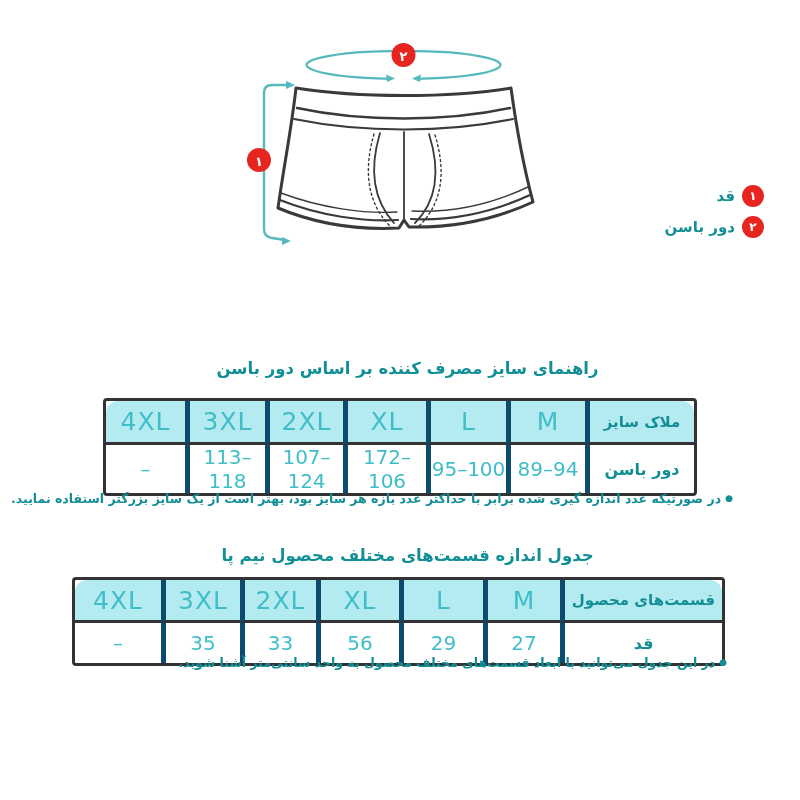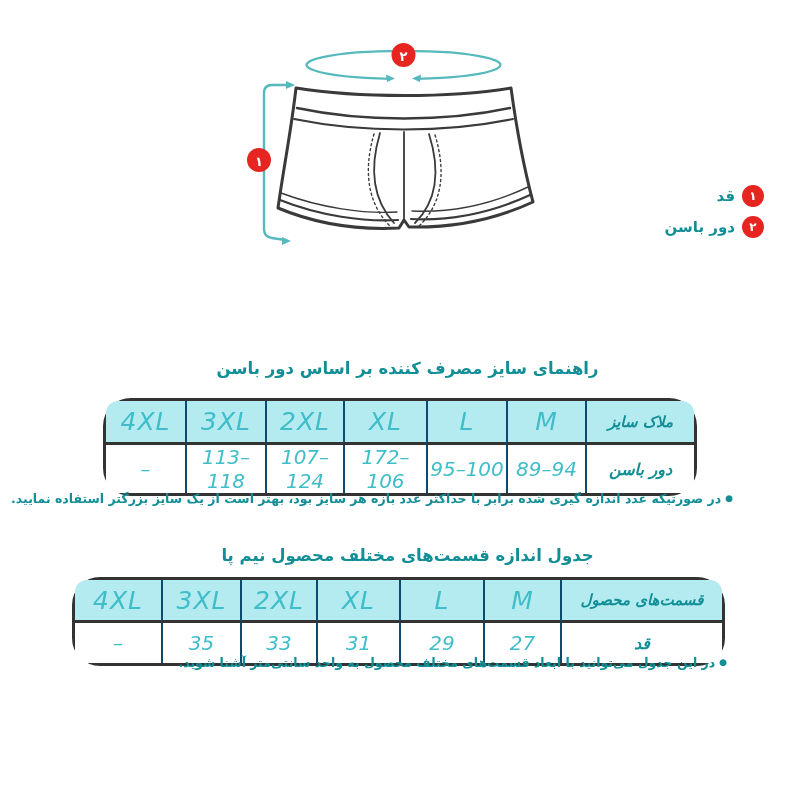--- a/index.html
+++ b/index.html
@@ -24,32 +24,32 @@
   .section-title{
     left:0;right:0;text-align:center;direction:rtl;
     color:#128e96;font-weight:bold;font-size:16.5px;margin-left:15px;
   }
   #title1{top:359px;}
   #title2{top:546px;}
 
   
   table.size-table{
     border-collapse:separate;border-spacing:0;
-    border:3px solid #333333;border-radius:28px;
-    table-layout:fixed;background:#ffffff;font-style:italic;
+    border:3px solid #333333;border-radius:4px;
+    table-layout:fixed;background:#ffffff;
   }
   table.size-table th,table.size-table td{
     text-align:center;vertical-align:middle;padding:0;overflow:hidden;
   }
   table.size-table th{
     background:#b4ebf1;color:#3fbdc8;font-size:25px;font-weight:normal;letter-spacing:1px;
     border-bottom:3px solid #333333;
   }
   table.size-table th + th,
-  table.size-table td + td{border-left:2px solid #0c4a6e;}
+  table.size-table td + td{border-left:5px solid #0c4a6e;}
   table.size-table th.label-cell{
     color:#128e96;font-size:15px;font-weight:bold;letter-spacing:0;
   }
   table.size-table td{color:#3fbdc8;font-size:20px;background:#ffffff;}
   table.size-table td.label-cell{color:#128e96;font-size:16px;font-weight:bold;}
   table.size-table thead th:first-child{border-top-left-radius:12px;}
   table.size-table thead th:last-child{border-top-right-radius:12px;}
   table.size-table tbody td:first-child{border-bottom-left-radius:12px;}
   table.size-table tbody td:last-child{border-bottom-right-radius:12px;}
 
@@ -189,21 +189,21 @@
       <th>L</th>
       <th>M</th>
       <th class="label-cell" dir="rtl">قسمت‌های محصول</th>
     </tr>
   </thead>
   <tbody>
     <tr>
       <td>–</td>
       <td>35</td>
       <td>33</td>
-      <td>31</td>
+      <td>56</td>
       <td>29</td>
       <td>27</td>
       <td class="label-cell" dir="rtl">قد</td>
     </tr>
   </tbody>
 </table>
 
 <div id="notes2" class="abs notes">
   <div class="note-line"><span class="bullet">●</span><span>در این جدول می‌توانید با ابعاد قسمت‌های مختلف محصول به واحد سانتی‌متر آشنا شوید.</span></div>
 </div>

